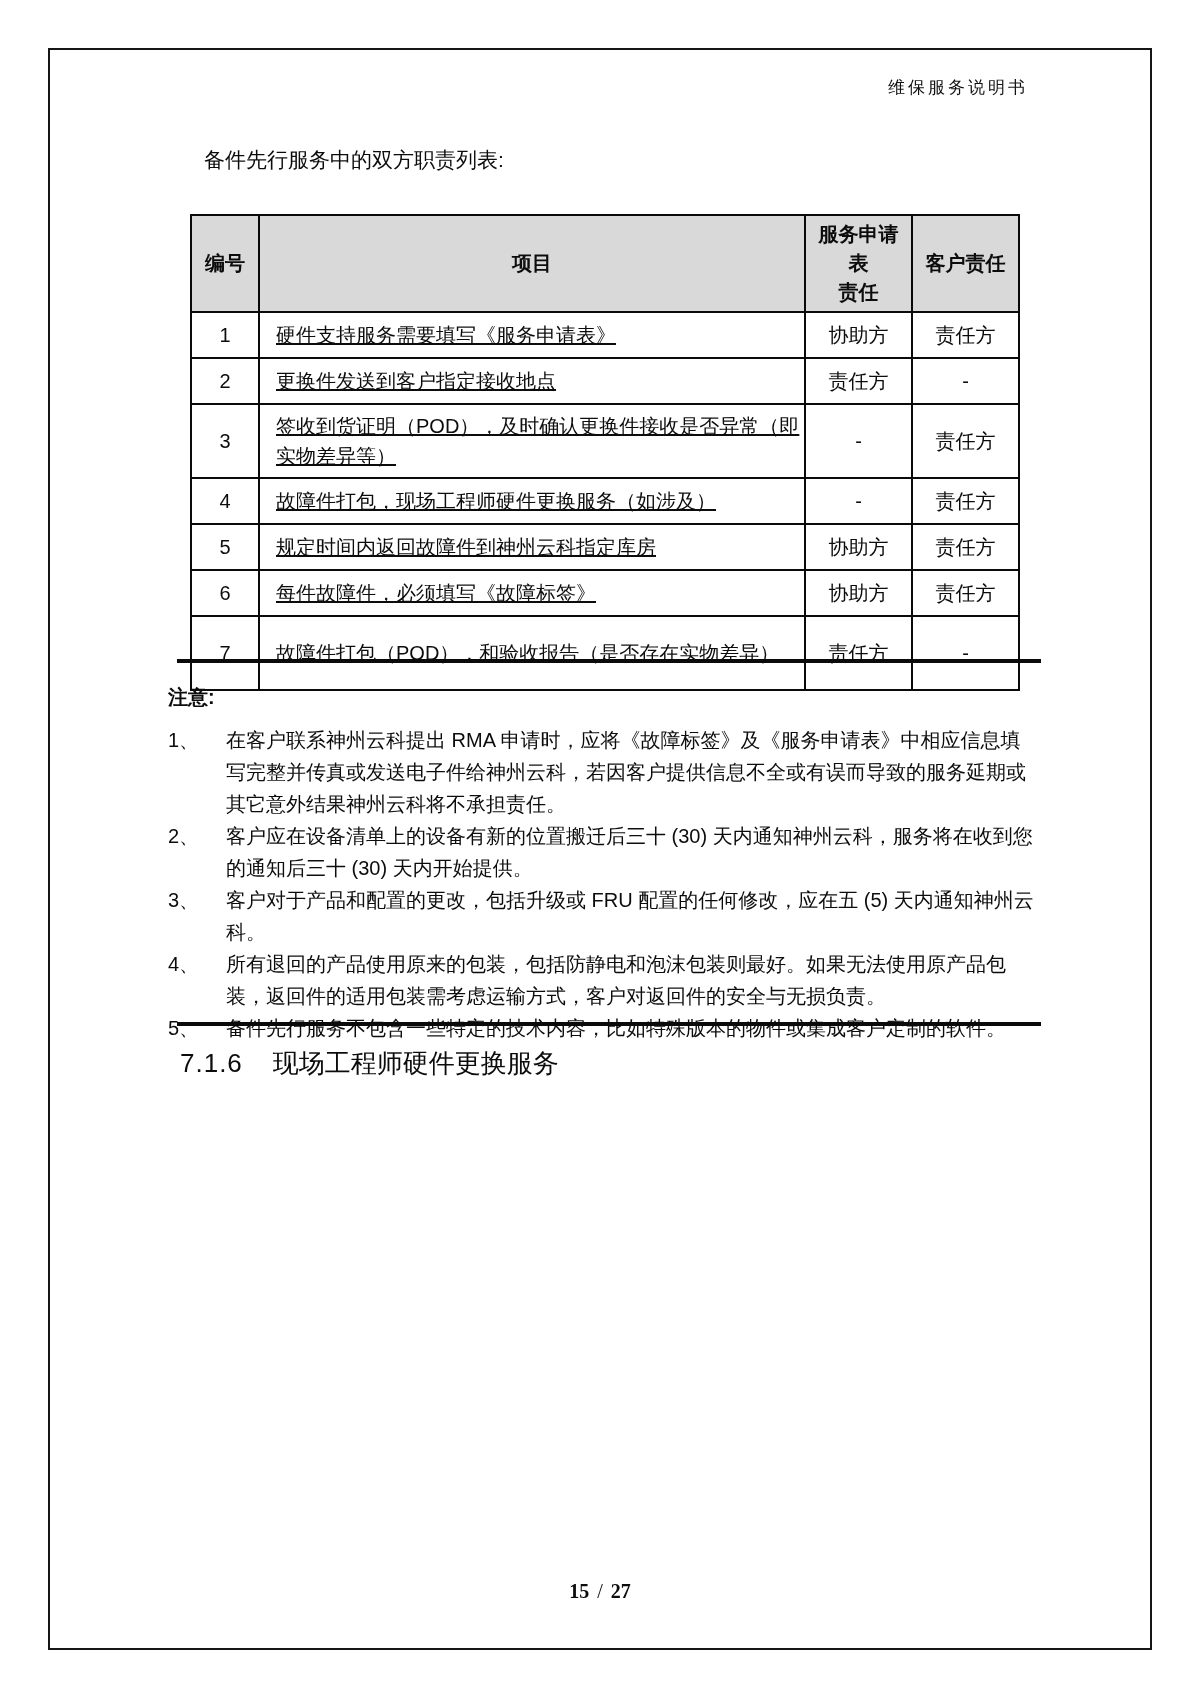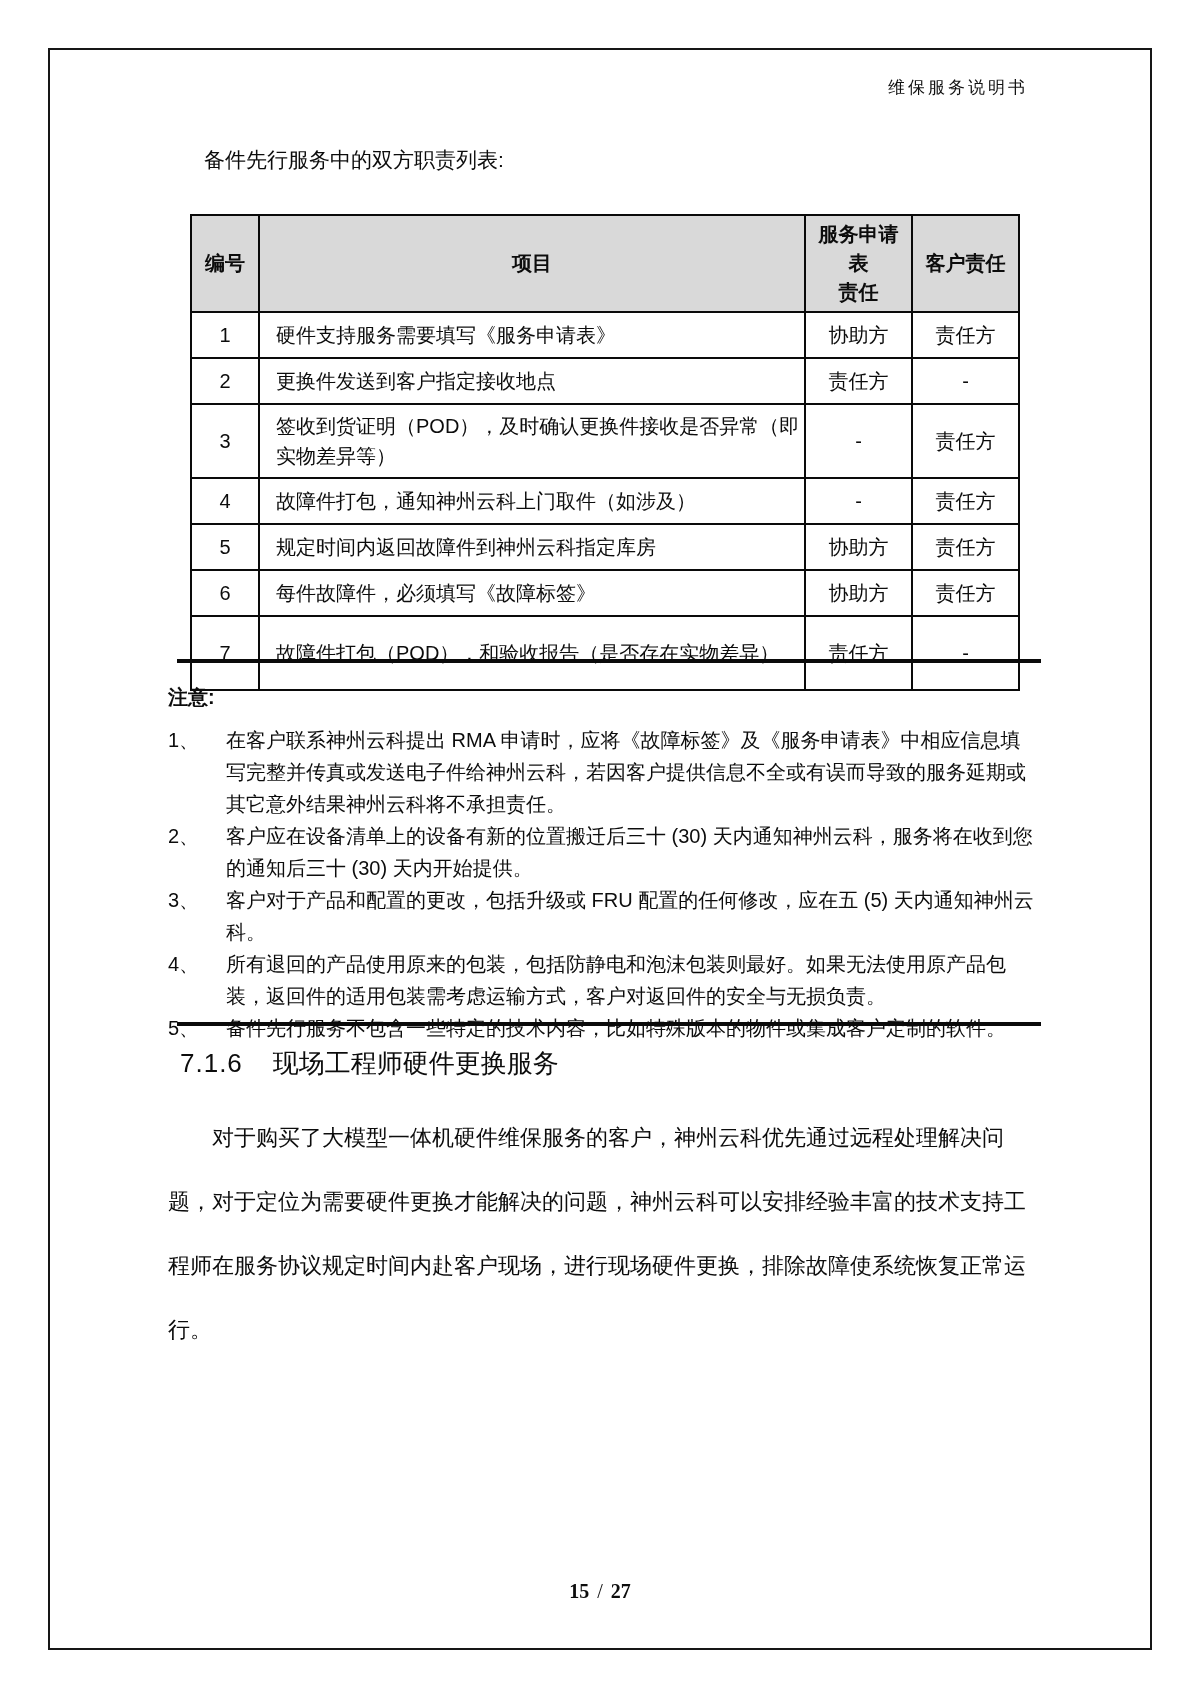--- a/index.html
+++ b/index.html
@@ -24,21 +24,21 @@
     border-collapse:collapse;table-layout:fixed;
   }
   .resp-table th,.resp-table td{
     border:2px solid #0a0a0a;font-size:20px;color:#0c0c0c;
     vertical-align:middle;text-align:center;line-height:30px;
     padding:4px 6px;overflow:hidden;
   }
   .resp-table th{
     background:#d9d9d9;font-weight:bold;line-height:29px;white-space:pre-line;
   }
-  .resp-table td.item-cell{text-align:left;padding-left:16px;padding-right:2px;}
+  .resp-table td.item-cell{text-align:left;padding-left:16px;padding-right:2px;text-decoration:underline;}
   .col-no{width:68px;}
   .col-item{width:546px;}
   .col-vendor{width:107px;}
   .col-customer{width:107px;}
   tr.h-head{height:74px;}
   tr.h-single{height:46px;}
   tr.h-double{height:74px;}
   .rule{
     position:absolute;left:177px;width:864px;height:4px;background:#0a0a0a;
   }
@@ -107,21 +107,21 @@
       <td>-</td>
     </tr>
     <tr class="h-double">
       <td>3</td>
       <td class="item-cell">签收到货证明（POD），及时确认更换件接收是否异常（即实物差异等）</td>
       <td>-</td>
       <td>责任方</td>
     </tr>
     <tr class="h-single">
       <td>4</td>
-      <td class="item-cell">故障件打包，通知神州云科上门取件（如涉及）</td>
+      <td class="item-cell">故障件打包，现场工程师硬件更换服务（如涉及）</td>
       <td>-</td>
       <td>责任方</td>
     </tr>
     <tr class="h-single">
       <td>5</td>
       <td class="item-cell">规定时间内返回故障件到神州云科指定库房</td>
       <td>协助方</td>
       <td>责任方</td>
     </tr>
     <tr class="h-single">
@@ -167,18 +167,17 @@
 </div>
 
 <div class="rule rule-2"></div>
 
 <div class="section-heading">
   <span class="section-number">7.1.6</span>
   <span class="section-title">现场工程师硬件更换服务</span>
 </div>
 
 <div class="section-paragraphs">
-  <p>对于购买了大模型一体机硬件维保服务的客户，神州云科优先通过远程处理解决问题，对于定位为需要硬件更换才能解决的问题，神州云科可以安排经验丰富的技术支持工程师在服务协议规定时间内赴客户现场，进行现场硬件更换，排除故障使系统恢复正常运行。</p>
 </div>
 
 <div class="page-footer">
   <span class="num">15</span><span class="sep">/</span><span class="num">27</span>
 </div>
 
 </body></html>

